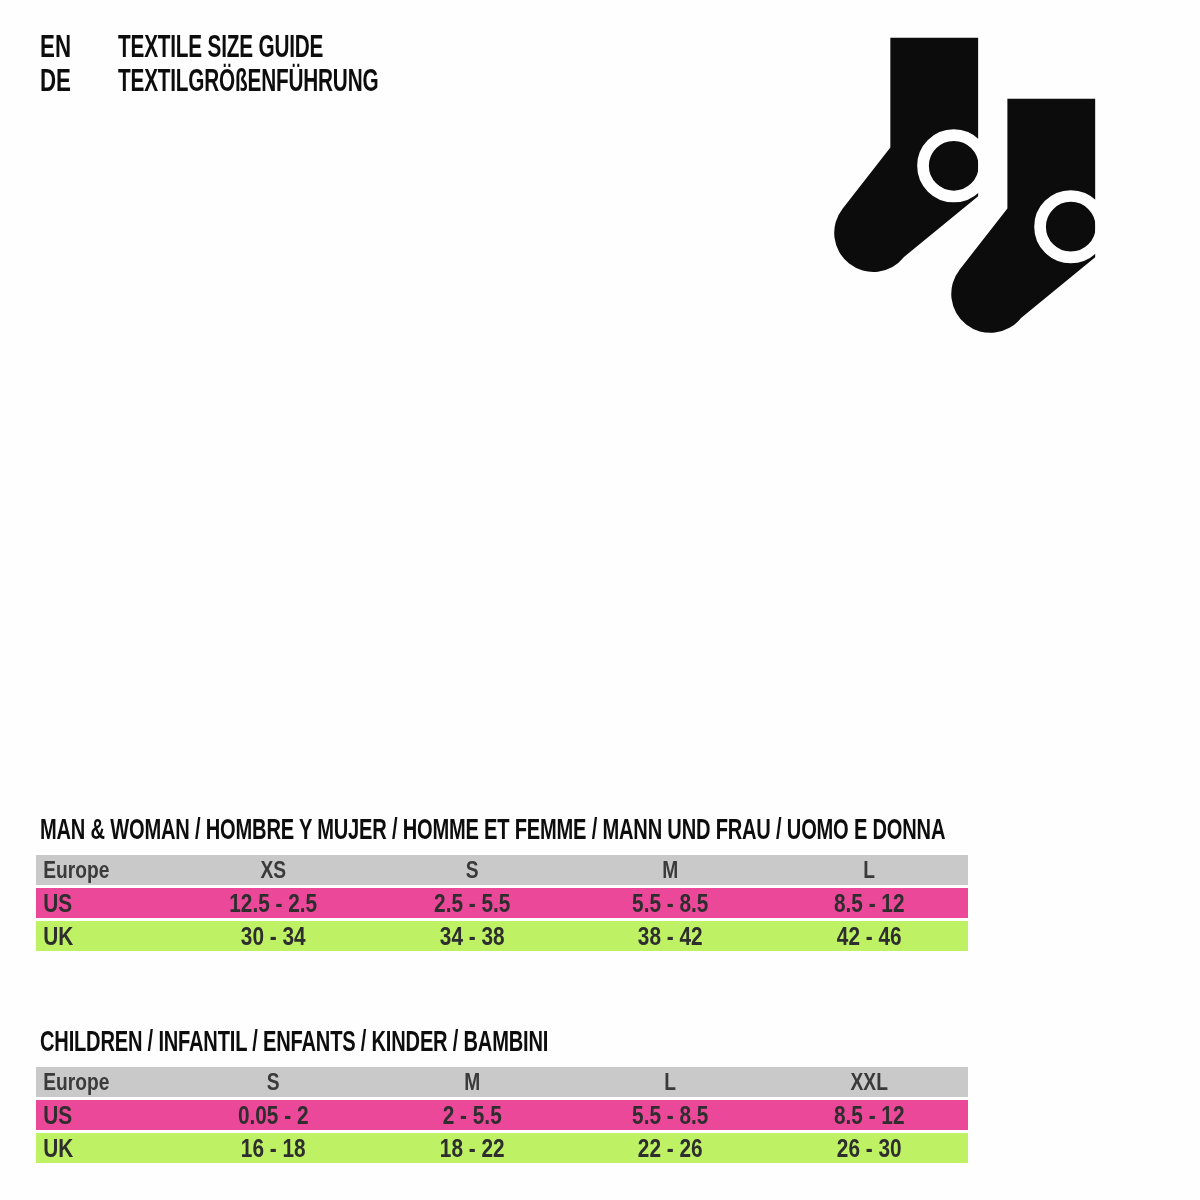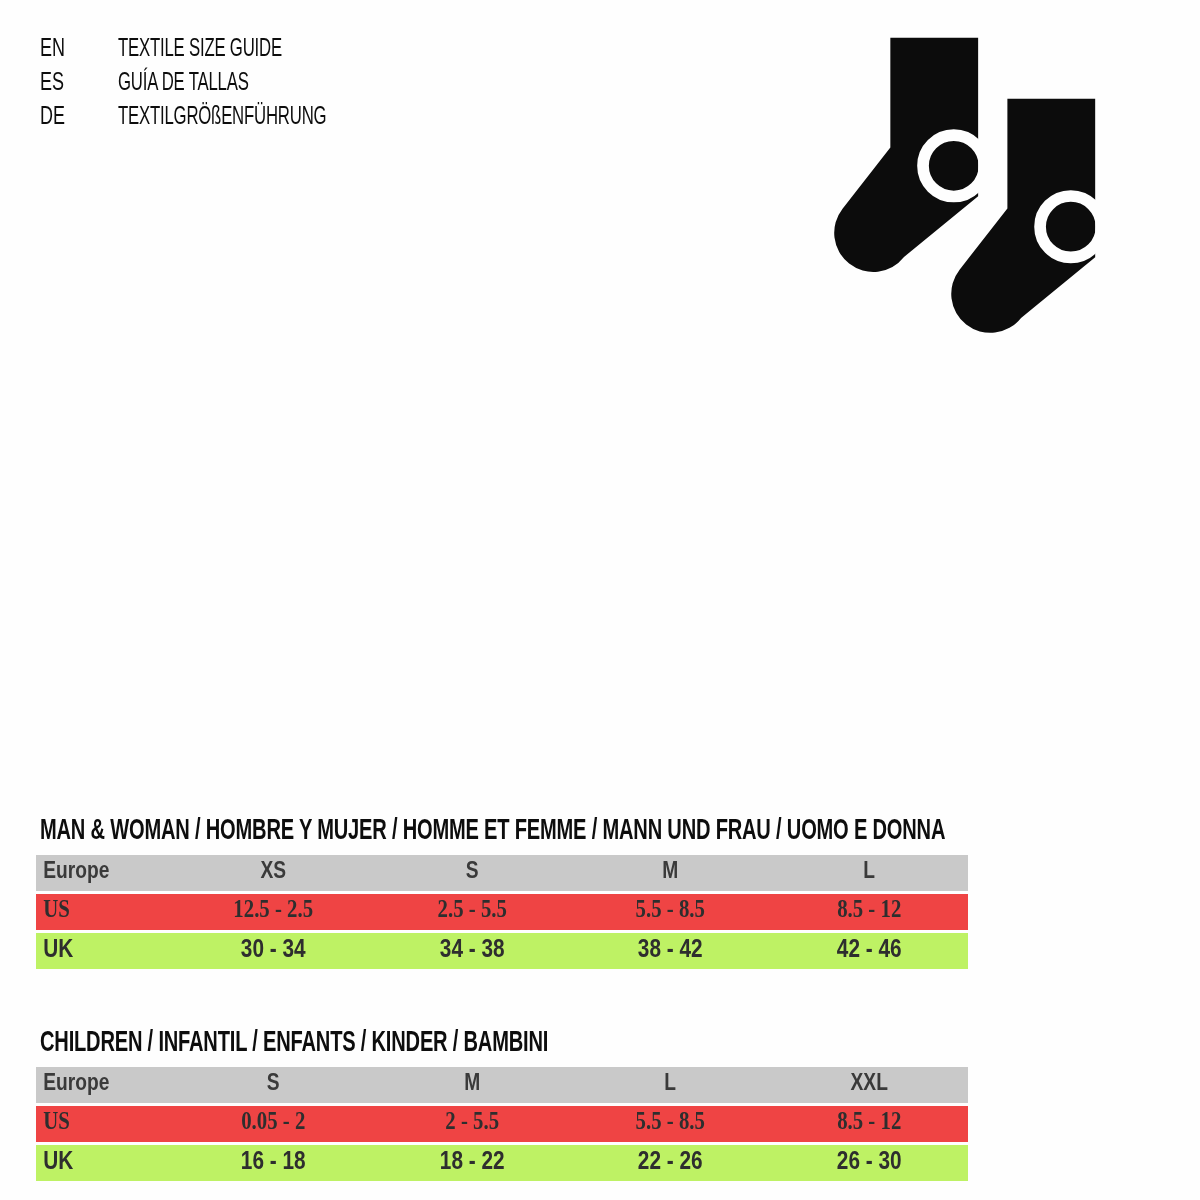--- a/index.html
+++ b/index.html
@@ -6,54 +6,51 @@
   .page{
     position:relative;width:1200px;height:1200px;
     background:#fefefe;overflow:hidden;
     font-family:"Liberation Sans",sans-serif;color:#0d0d0d;
   }
   
   .cond{display:inline-block;transform:scaleX(0.67);transform-origin:0 50%;
         white-space:nowrap;letter-spacing:-0.3px;}
   
   .lang-block{position:absolute;left:40px;top:30px;}
-  .lang-row{height:34px;line-height:34px;font-weight:normal;font-size:25px;}
+  .lang-row{height:34px;line-height:34px;font-weight:bold;font-size:31px;}
   .lang-code{display:inline-block;width:78px;vertical-align:top;
              transform:scaleX(0.72);transform-origin:0 50%;}
   
   .product-line{position:absolute;left:40px;top:217px;height:34px;line-height:34px;
                 font-weight:bold;font-size:31px;}
   
   .socks-icon{position:absolute;left:817px;top:28px;}
   
   .section-title{position:absolute;left:40px;font-weight:bold;font-size:30px;
                  line-height:30px;height:30px;}
   
   .size-table{position:absolute;left:36px;width:932px;}
-  .trow{display:flex;height:36px;line-height:30px;margin-bottom:3px;}
+  .trow{display:flex;height:30px;line-height:30px;margin-bottom:3px;align-items:flex-end;}
   .trow.thead{background:#c9c9c9;color:#3a3a3a;}
-  .trow.row-a{background:#ef4444;font-family:Liberation Serif, serif;}
+  .trow.row-a{background:#ec4899;}
   .trow.row-b{background:#bef264;}
   .cell{font-weight:bold;font-size:26px;color:#2e2e2e;text-align:center;
         transform:scaleX(0.8);transform-origin:50% 50%;white-space:nowrap;}
   .thead .cell{font-size:24px;color:#3a3a3a;}
   .cell.c0{width:14%;text-align:left;padding-left:9px;transform-origin:0 50%;}
   .cell.cv{width:21.5%;}
 </style>
 </head>
 <body>
 
 <div class="page">
 
   <div class="lang-block">
     <div class="lang-row">
       <span class="lang-code">EN</span><span class="cond">TEXTILE SIZE GUIDE</span>
-    </div>
-    <div class="lang-row">
-      <span class="lang-code">ES</span><span class="cond">GUÍA DE TALLAS</span>
     </div>
     <div class="lang-row">
       <span class="lang-code">DE</span><span class="cond">TEXTILGRÖßENFÜHRUNG</span>
     </div>
   </div>
 
 
   <svg class="socks-icon" width="293" height="317" viewBox="8 -4 120 130" xmlns="http://www.w3.org/2000/svg">
     <g fill="#0c0c0c">
       <g>

